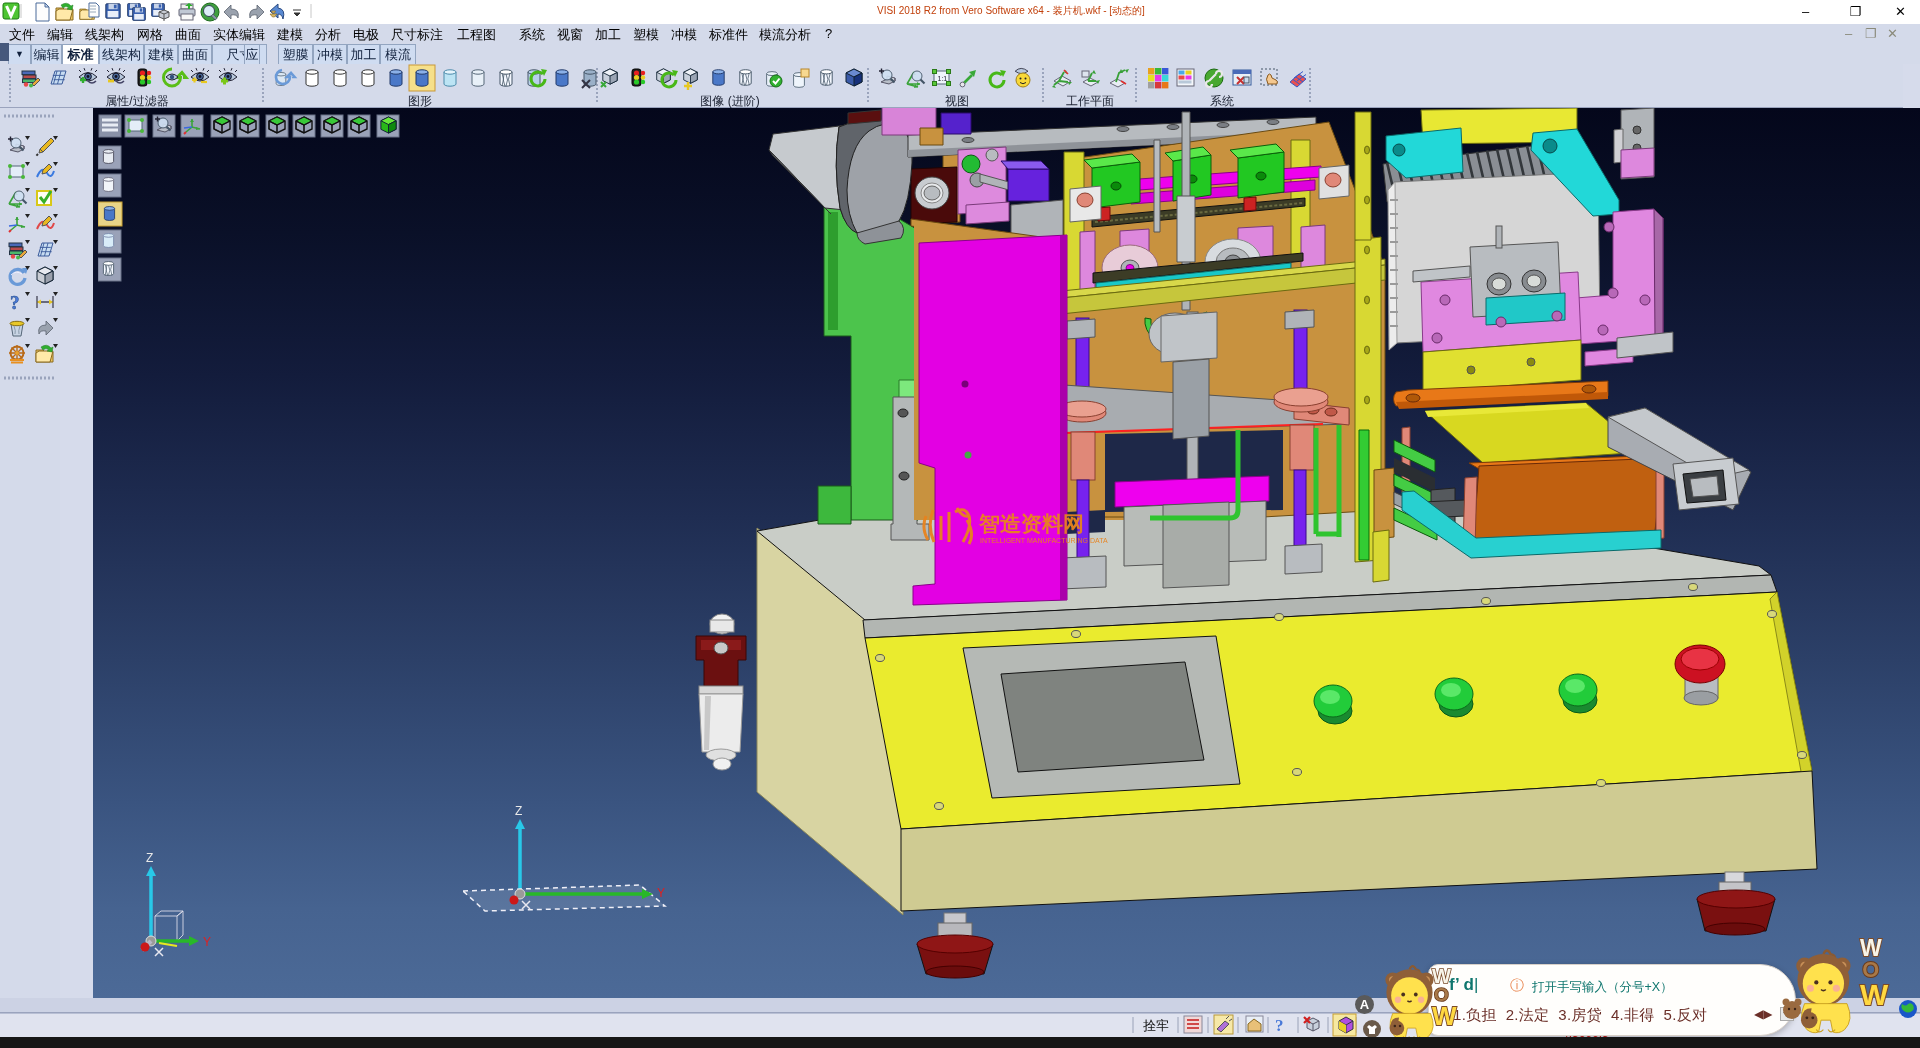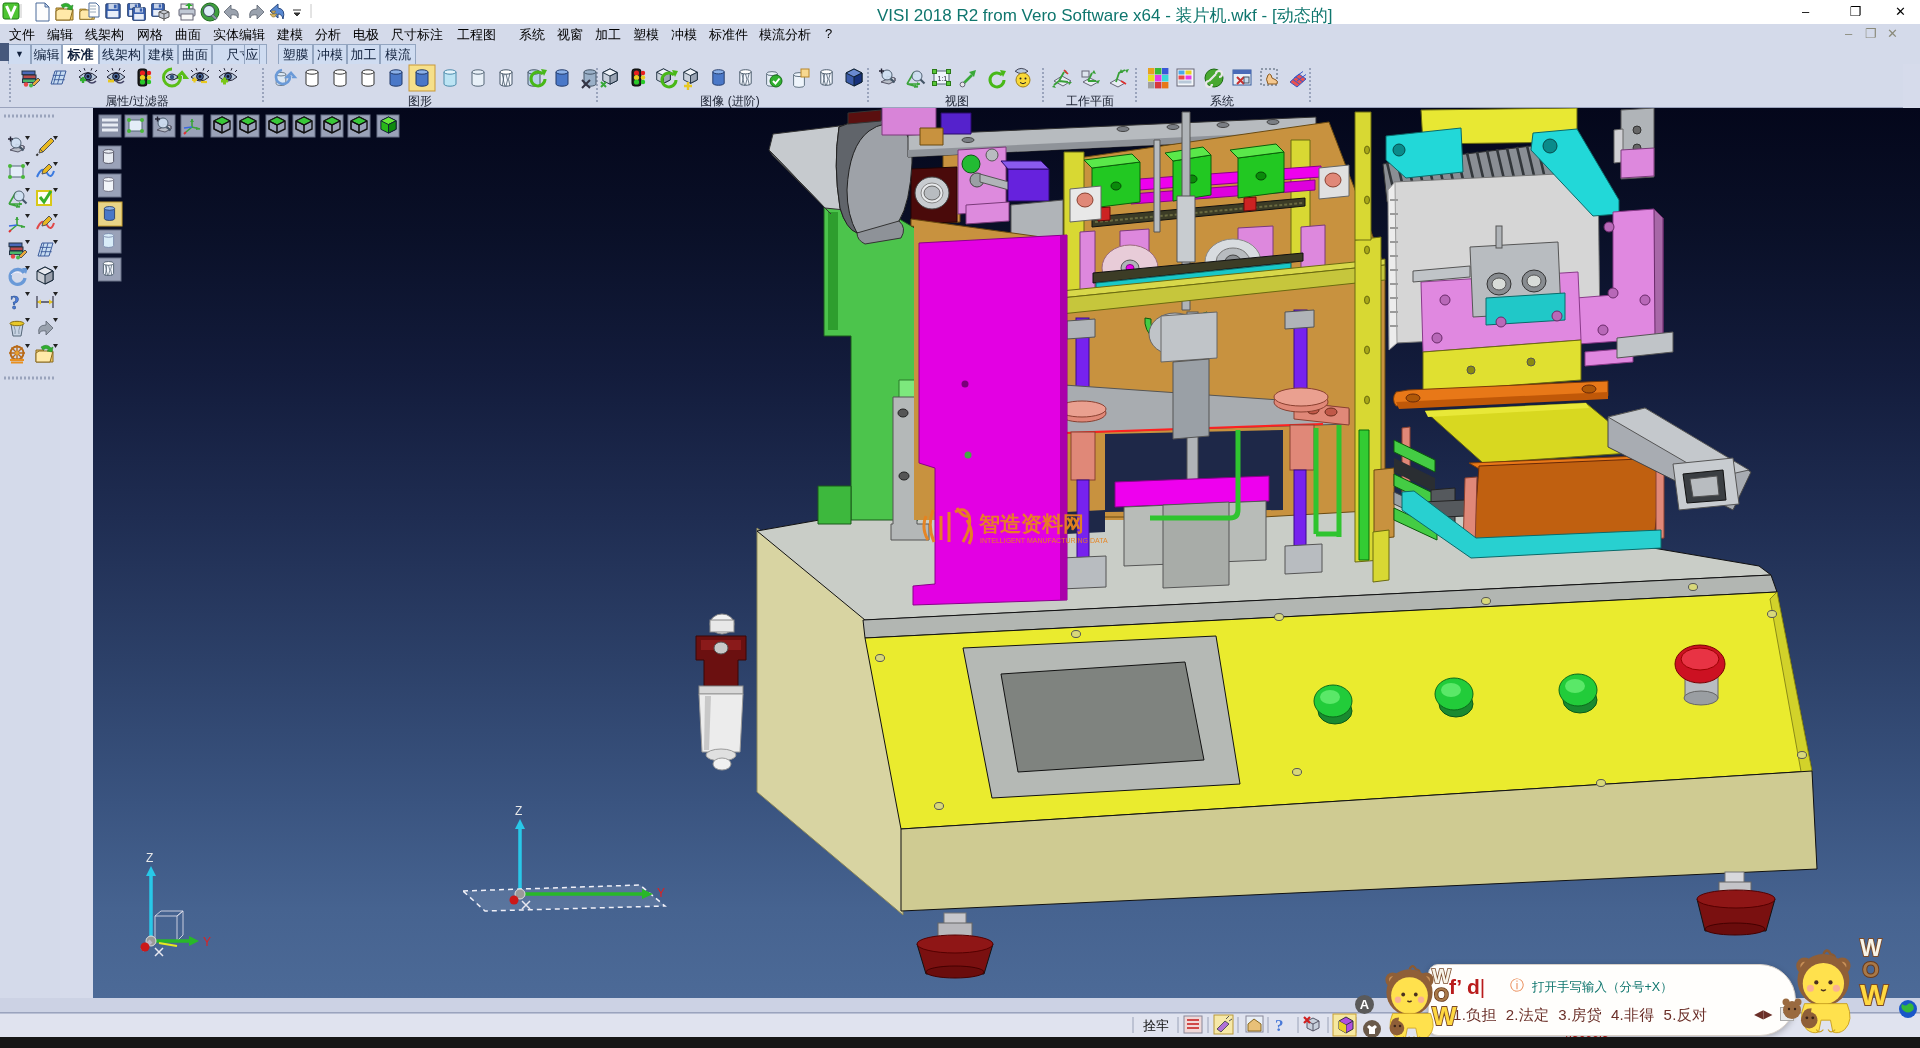--- a/index.html
+++ b/index.html
@@ -1,20 +1,20 @@
 <!DOCTYPE html>
 <html><head>
 <meta charset="utf-8">
 <style>
   * { margin:0; padding:0; box-sizing:border-box; }
   html,body { width:1920px; height:1048px; overflow:hidden; font-family:"Liberation Sans",sans-serif; }
   .abs { position:absolute; }
   #page { position:relative; width:1920px; height:1048px; background:#d6dbeb; }
   #titlebar { position:absolute; left:0; top:0; width:1920px; height:24px; background:#ffffff; }
-  #title-text { position:absolute; left:877px; top:4px; font-size:17px; color:#0f766e; }
+  #title-text { position:absolute; left:877px; top:4px; font-size:10px; color:#c2410c; }
   .winbtn { position:absolute; top:0; width:45px; height:24px; color:#000; font-size:13px; text-align:center; line-height:24px; }
   #menubar { position:absolute; left:0; top:24px; width:1920px; height:19px; background:#d4daea; font-size:13px; color:#000; }
   #menubar span { position:absolute; top:2px; }
   #tabrow { position:absolute; left:0; top:43px; width:1920px; height:21px; background:#d4daea; }
   .tab { position:absolute; top:1px; height:20px; background:#cfdcf1; border:1px solid #93a5c0; border-bottom:none; font-size:13px; color:#10203c; text-align:center; line-height:19px; }
   .tab.sel { background:#ffffff; font-weight:bold; }
   #toolbar { position:absolute; left:0; top:64px; width:1903px; height:44px; background:#d4daea; border-bottom:1px solid #9aa3bd; }
   .grplabel { position:absolute; top:29px; font-size:12px; color:#1a2030; text-align:center; }
   #sidebar { position:absolute; left:0; top:108px; width:60px; height:902px; background:#d4daea; }
   #viewport { position:absolute; left:60px; top:108px; width:1860px; height:890px;
@@ -1016,21 +1016,21 @@
       <rect x="52" y="1" width="9" height="6" fill="#d8b838" opacity="0.9"></rect>
       <rect x="74" y="1" width="9" height="6" fill="#38a848" opacity="0.9"></rect>
       <rect x="96" y="1" width="9" height="6" fill="#d84838" opacity="0.9"></rect>
       <rect x="118" y="1" width="9" height="6" fill="#8858c8" opacity="0.9"></rect>
       <rect x="140" y="1" width="9" height="6" fill="#38b8c8" opacity="0.9"></rect>
       <rect x="162" y="1" width="9" height="6" fill="#d87828" opacity="0.9"></rect>
       <rect x="184" y="1" width="9" height="6" fill="#9aa0a8" opacity="0.9"></rect>
       <rect x="262,1" y="1" width="0" height="0" fill="#000"></rect>
     </svg>
   <div class="abs" style="left:1428px;top:964px;width:368px;height:72px;background:#fffefc;border:1px solid #d8d0c8;border-radius:10px 36px 36px 10px;box-shadow:0 2px 6px rgba(0,0,0,0.25);"></div>
-    <div class="abs" style="left:1449px;top:975px;font-size:21px;font-weight:bold;color:#b91c1c;">f’ d<span style="font-weight:normal;">|</span></div>
+    <div class="abs" style="left:1449px;top:975px;font-size:17px;font-weight:bold;color:#0f766e;">f’ d<span style="font-weight:normal;">|</span></div>
     <div class="abs" style="left:1510px;top:977px;font-size:14px;color:#e8824a;">ⓘ</div>
     <div class="abs" style="left:1532px;top:979px;font-size:12.5px;color:#0f766e;">打开手写输入（分号+X）</div>
     <div class="abs" style="left:1453px;top:1006px;font-size:15px;color:#6b2f28;letter-spacing:0.3px;">1.负担&nbsp;&nbsp;2.法定&nbsp;&nbsp;3.房贷&nbsp;&nbsp;4.非得&nbsp;&nbsp;5.反对</div>
     <div class="abs" style="left:1754px;top:1007px;font-size:12px;color:#6b2f28;">◀▶</div>
     <div class="abs" style="left:1780px;top:1007px;width:14px;height:14px;background:#e8e8ea;border:1px solid #aaa;"></div>
     <svg class="abs" style="left:1783px;top:1012px;" width="9" height="6" viewBox="0 0 9 6">
       <path d="M0,0 h9 l-4.5,6 z" fill="#666"></path>
     </svg>
     <svg class="abs" style="left:1898px;top:999px;" width="20" height="20" viewBox="0 0 20 20">
       <circle cx="10" cy="10" r="9" fill="#1a57c8"></circle>

